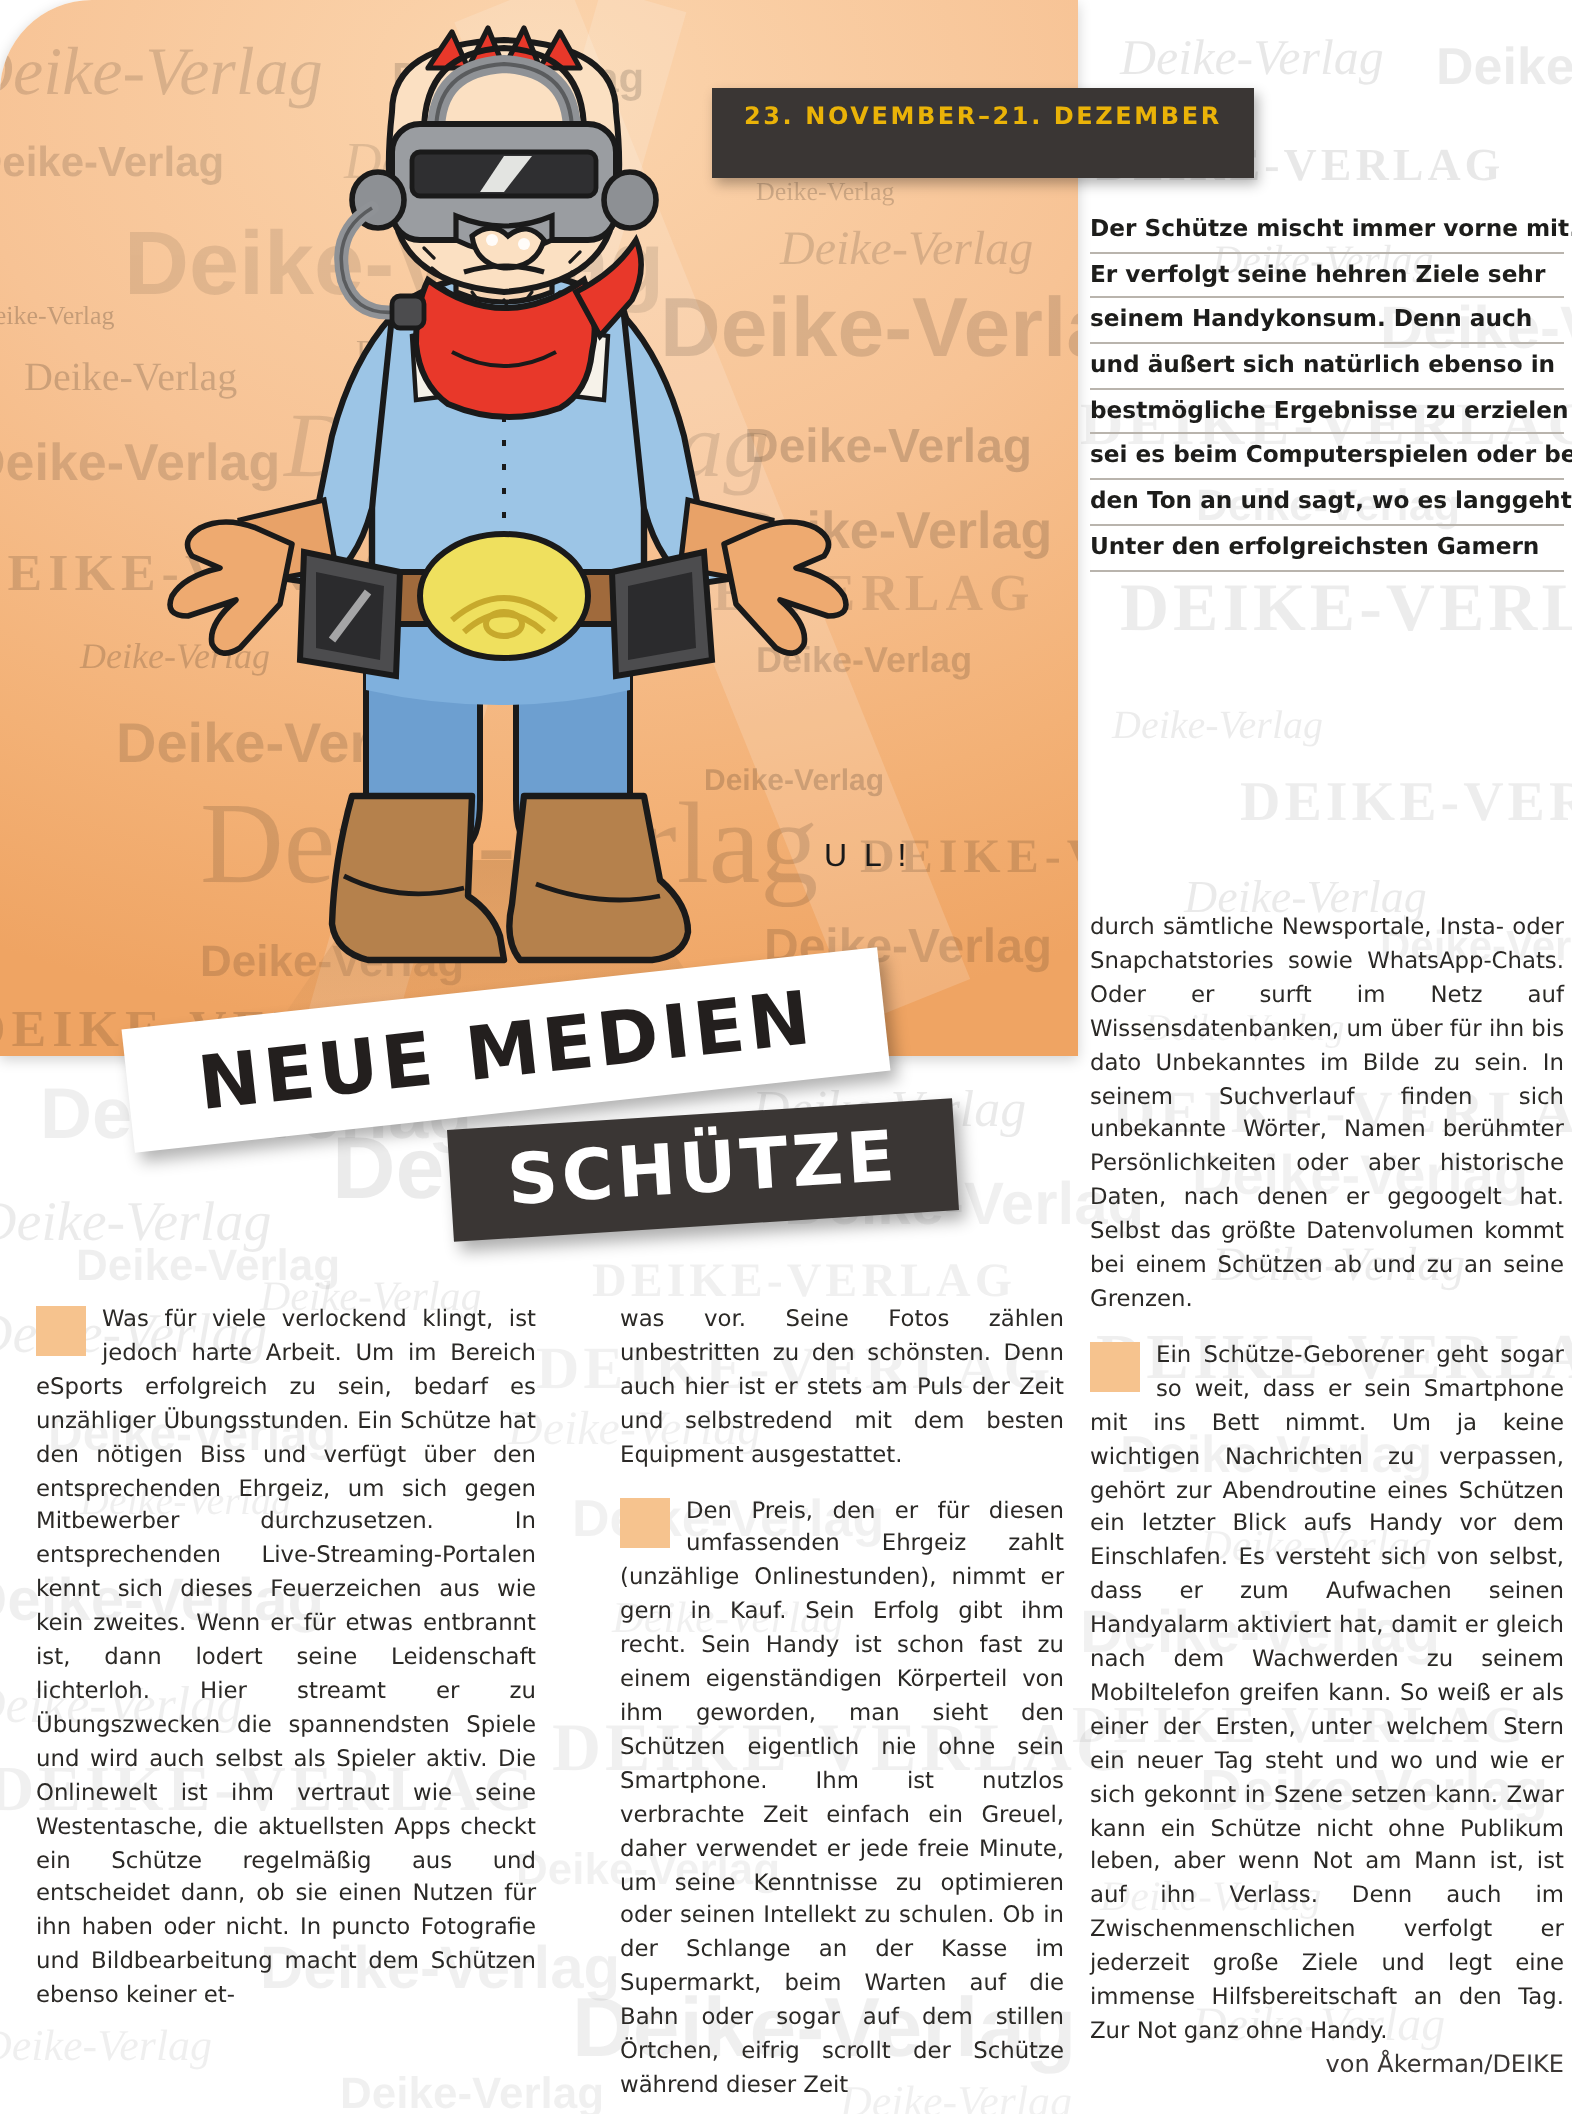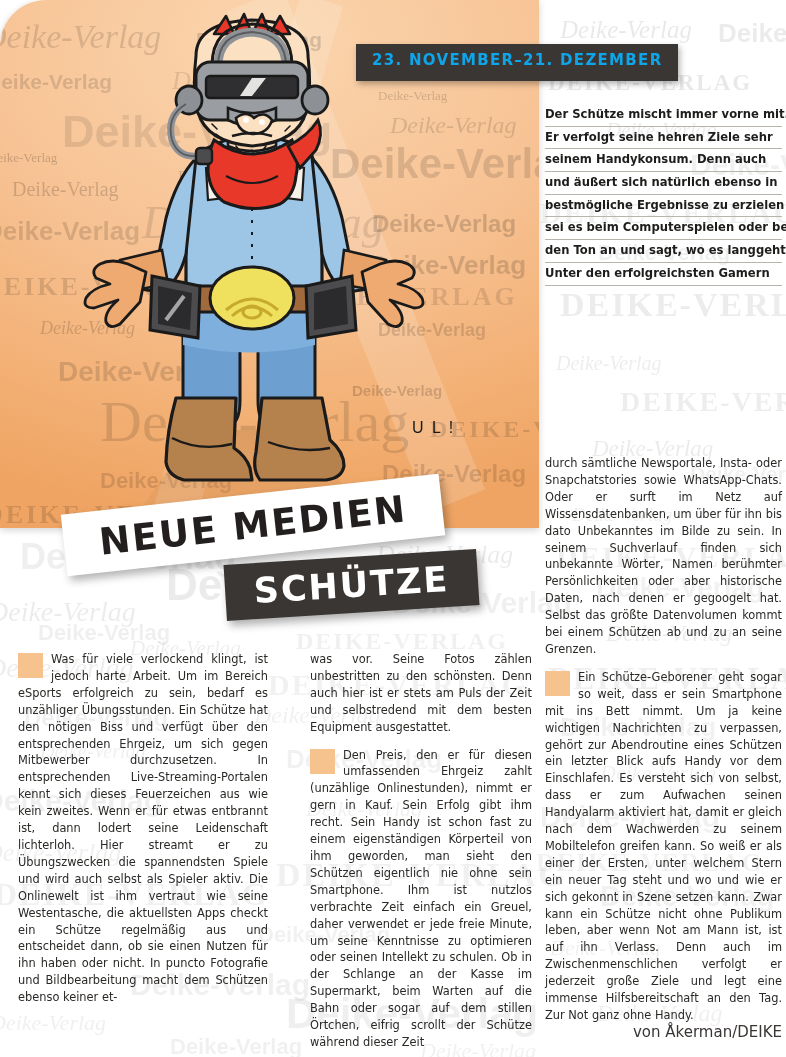--- a/index.html
+++ b/index.html
@@ -29,24 +29,24 @@
     box-shadow:0 2px 7px rgba(0,0,0,.18);
   }
   #illus .iwm{position:absolute;white-space:nowrap;user-select:none;color:#000;}
 
   
   .ray{position:absolute;background:rgba(255,255,255,.16);transform-origin:50% 0%;}
 
   
   #datebar{
     position:absolute;left:356px;top:44px;
-    background:#3a3634;color:#0ea5e9;
-    padding:7px 16px 12px 16px;
+    background:#3a3634;color:#eab308;
+    padding:7px 16px 24px 16px;
     font-family:"DejaVu Sans",sans-serif;
-    font-weight:bold;font-size:15px;letter-spacing:1.3px;
+    font-weight:bold;font-size:12px;letter-spacing:1.3px;
     box-shadow:2px 3px 6px rgba(0,0,0,.30);
     white-space:nowrap;
   }
 
   
   #banner-white{
     position:absolute;left:63px;top:494px;
     width:380px;height:62px;background:#fff;
     transform:rotate(-6.2deg);
     box-shadow:3px 5px 8px rgba(0,0,0,.30);
@@ -95,21 +95,21 @@
   #col1{left:18px;top:651px;width:250px;}
   #col2{left:310px;top:651px;width:222px;}
   #col3{left:545px;top:455px;width:237px;}
 
   .para{margin:0 0 11px 0;}
   .para:last-child{margin-bottom:0;}
   .dropsq{
     float:left;width:25px;height:25px;background:#f6c38e;
     margin:2px 8px 0 0;shape-outside:margin-box;
   }
-  .byline-inline{float:right;font-size:15px;color:#3a3634;}
+  .byline-inline{float:right;font-size:12px;color:#3a3634;}
 
   
   #credit{
     position:absolute;left:18px;top:1060px;
     font-family:Liberation Sans, sans-serif;font-size:8.2px;color:#8a8782;
     z-index:5;
   }
 
   
   .fig{position:absolute;}

